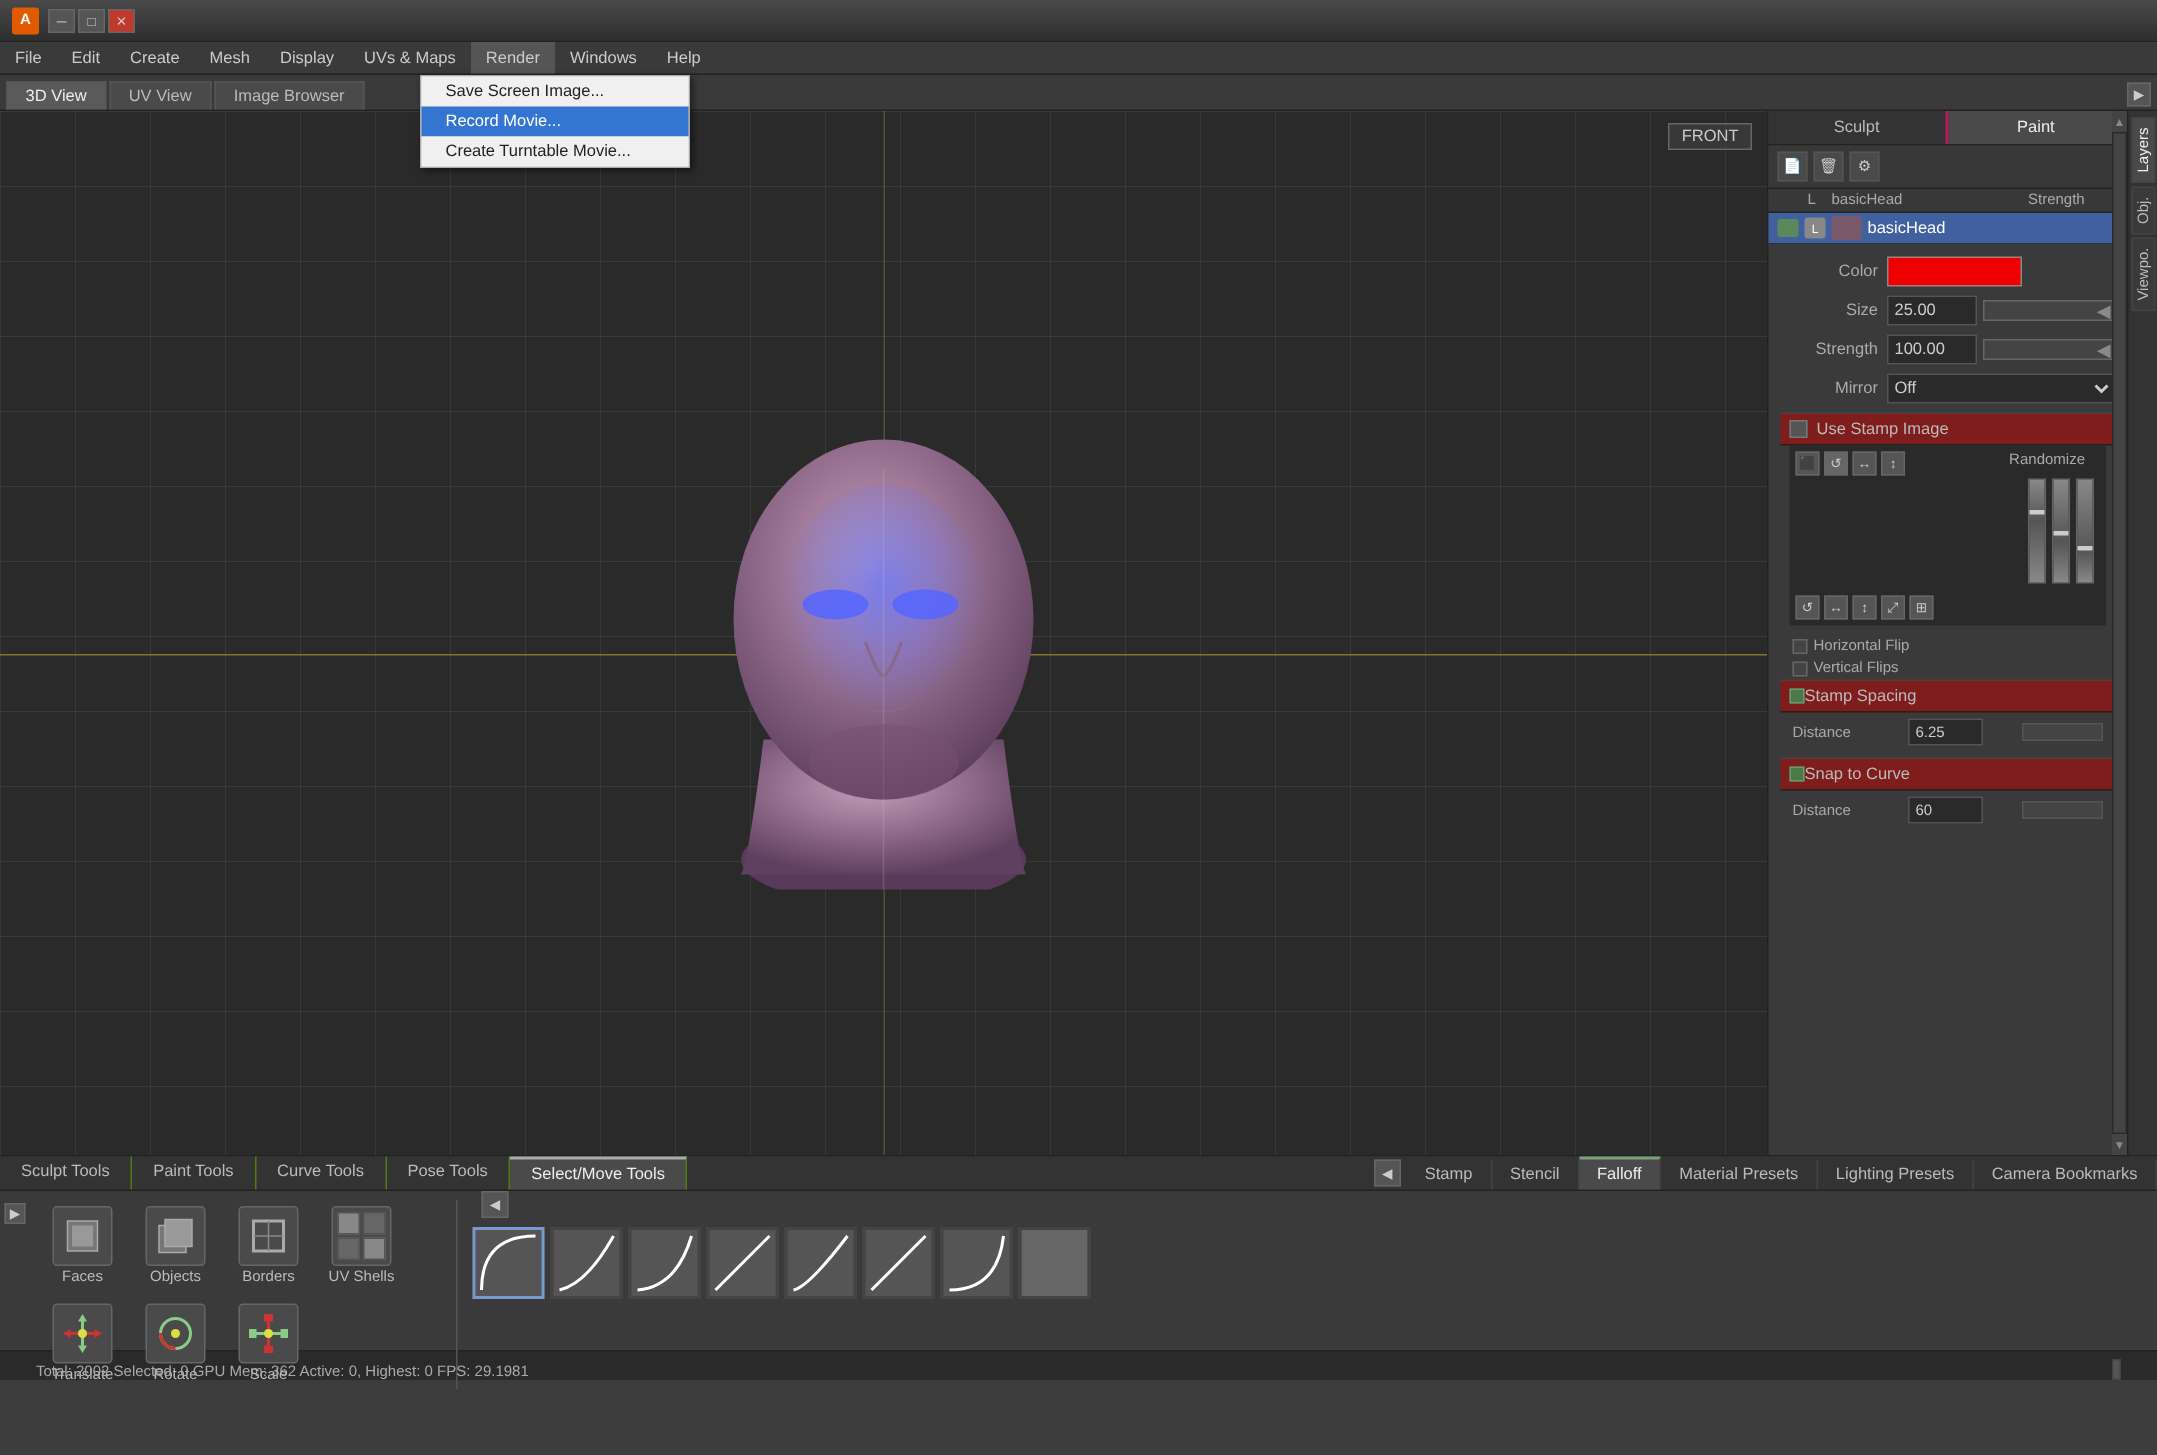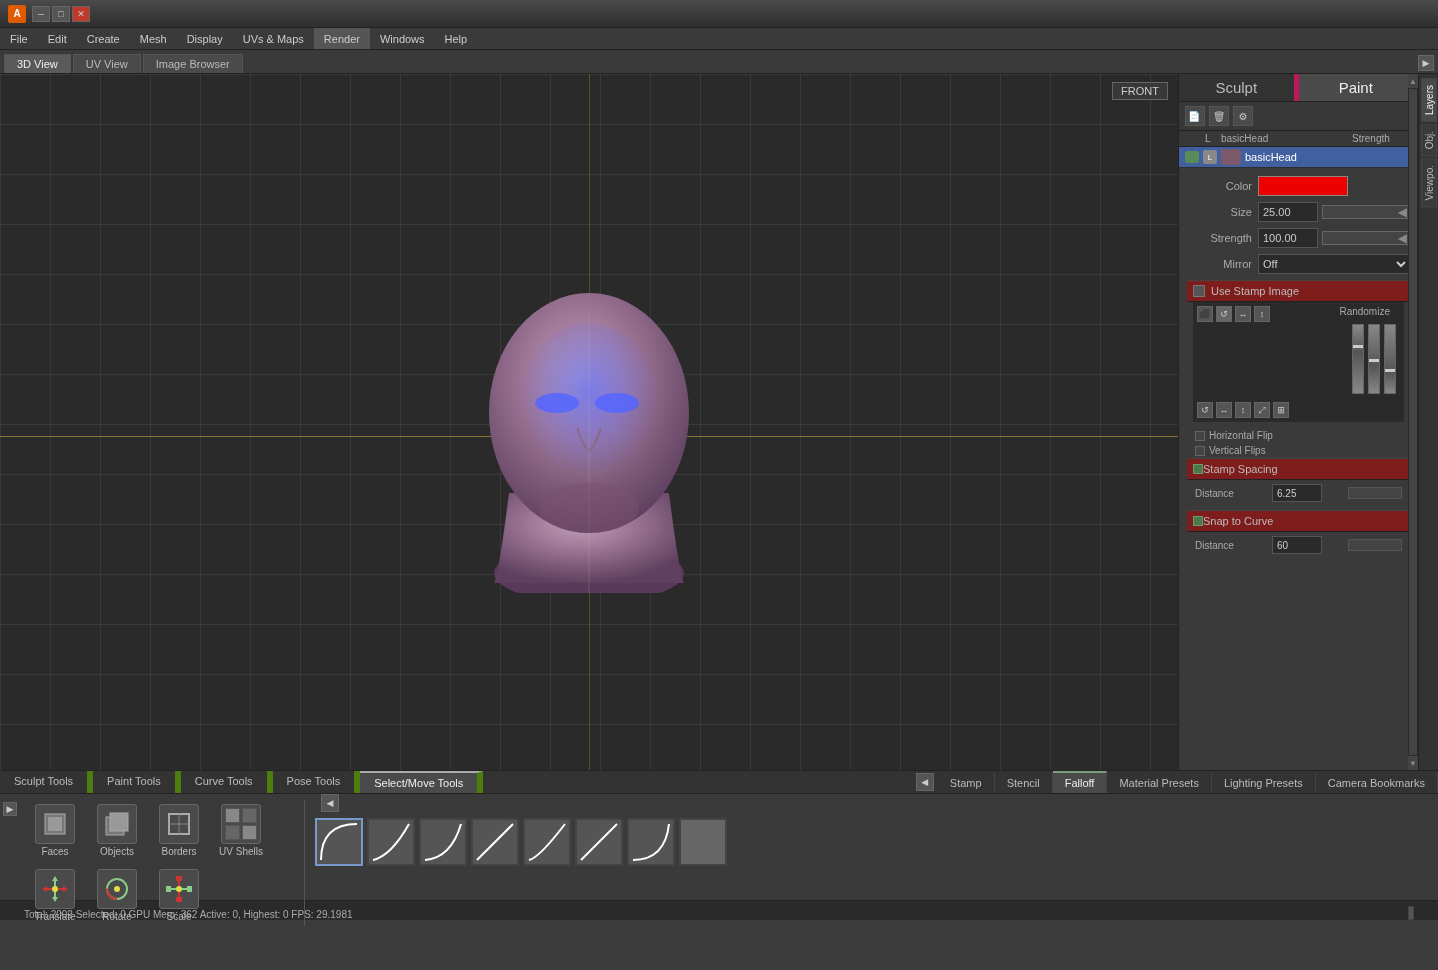--- a/index.html
+++ b/index.html
@@ -189,22 +189,22 @@
     #panel-tabs {
       display: flex;
       background: #333;
       border-bottom: 1px solid #222;
     }
     .panel-tab {
       flex: 1;
       text-align: center;
       padding: 5px 0;
       cursor: pointer;
-      font-size: 15px; color: #bbb;
-      border-right: 5px solid #be185d;
+      font-size: 11px; color: #bbb;
+      border-right: 2px solid #be185d;
     }
     .panel-tab.active { background: #4a4a4a; color: #eee; }
 
     #panel-toolbar {
       display: flex;
       align-items: center;
       padding: 4px 6px;
       background: #383838;
       border-bottom: 1px solid #222;
       gap: 4px;
@@ -347,21 +347,21 @@
     #tool-tabs {
       display: flex;
       background: #333;
       height: 26px;
       border-bottom: 1px solid #222;
     }
     .tool-tab {
       padding: 4px 14px;
       font-size: 11px; color: #bbb;
       cursor: pointer;
-      border-right: 6px solid #4d7c0f;
+      border-right: 1px solid #4d7c0f;
     }
     .tool-tab.active {
       background: #4a4a4a; color: #eee;
       border-top: 2px solid #aaa;
     }
 
     #tool-content {
       display: flex;
       flex: 1;
     }
@@ -526,20 +526,25 @@
   <div class="menu-item">File</div>
   <div class="menu-item">Edit</div>
   <div class="menu-item">Create</div>
   <div class="menu-item">Mesh</div>
   <div class="menu-item">Display</div>
   <div class="menu-item">UVs &amp; Maps</div>
   <div class="menu-item active">Render</div>
   <div class="menu-item">Windows</div>
   <div class="menu-item">Help</div>
 
+  <div id="render-dropdown">
+    <div class="dropdown-item">Save Screen Image...</div>
+    <div class="dropdown-item highlighted">Record Movie...</div>
+    <div class="dropdown-item">Create Turntable Movie...</div>
+  </div>
 </div>
 
 <div id="tab-bar">
   <div class="tab active">3D View</div>
   <div class="tab">UV View</div>
   <div class="tab">Image Browser</div>
   <div class="tab-arrow">▶</div>
 </div>
 
 <div style="display:flex; height: 696px; position: relative;">

